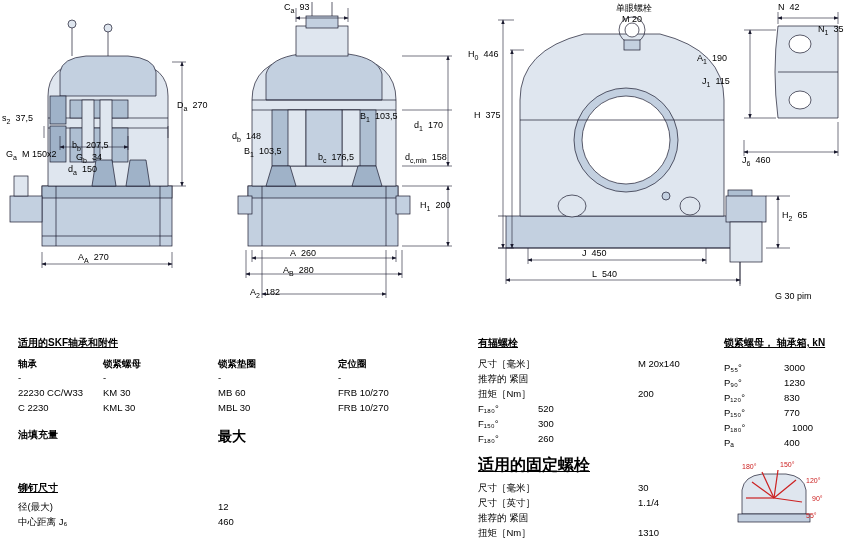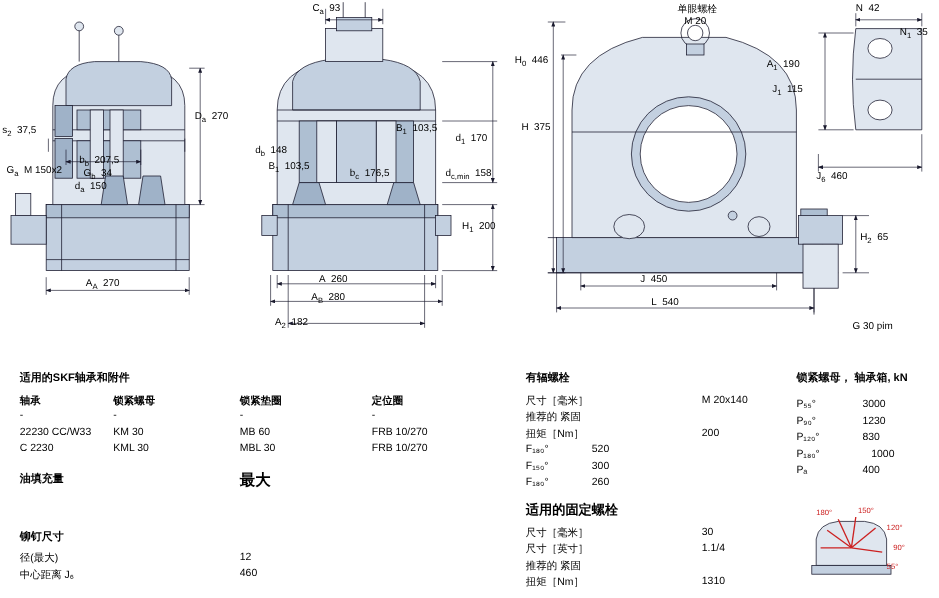--- a/index.html
+++ b/index.html
@@ -1,20 +1,20 @@
 <!DOCTYPE html>
 <html><head>
 <meta charset="utf-8">
 <style>
   html,body{margin:0;padding:0;}
   body{width:854px;height:544px;background:#ffffff;font-family:"Liberation Sans",sans-serif;color:#000;overflow:hidden;position:relative;}
   .root{position:relative;width:854px;height:544px;}
   .dim{position:absolute;font-size:9px;color:#000;white-space:nowrap;}
   svg{position:absolute;left:0;top:0;}
-  .tbl{position:absolute;font-size:9.5px;}
+  .tbl{position:absolute;font-size:9.5px;text-decoration:underline;}
   .bold{font-weight:bold;}
   .sub{font-size:7px;vertical-align:sub;}
 </style>
 </head>
 <body>
 
 <div class="root">
 
   <svg width="854" height="544">
     <defs>
@@ -310,21 +310,21 @@
       <span style="position:absolute;left:0">F₁₅₀°</span>
       <span style="position:absolute;left:60px">300</span>
     </div>
     <div style="position:relative;height:15px">
       <span style="position:absolute;left:0">F₁₈₀°</span>
       <span style="position:absolute;left:60px">260</span>
     </div>
   </div>
 
   <div class="tbl" style="left:478px;top:455px;width:250px">
-    <div class="bold" style="font-size:12px">适用的固定螺栓</div>
+    <div class="bold" style="font-size:16px">适用的固定螺栓</div>
     <div style="position:relative;height:15px;margin-top:6px">
       <span style="position:absolute;left:0">尺寸［毫米］</span>
       <span style="position:absolute;left:160px">30</span>
     </div>
     <div style="position:relative;height:15px">
       <span style="position:absolute;left:0">尺寸［英寸］</span>
       <span style="position:absolute;left:160px">1.1/4</span>
     </div>
     <div style="position:relative;height:15px">
       <span style="position:absolute;left:0">推荐的 紧固</span>
@@ -344,20 +344,24 @@
     </div>
     <div style="position:relative;height:15px">
       <span style="position:absolute;left:0">P₉₀°</span>
       <span style="position:absolute;left:60px">1230</span>
     </div>
     <div style="position:relative;height:15px">
       <span style="position:absolute;left:0">P₁₂₀°</span>
       <span style="position:absolute;left:60px">830</span>
     </div>
     <div style="position:relative;height:15px">
+      <span style="position:absolute;left:0">P₁₅₀°</span>
+      <span style="position:absolute;left:60px">770</span>
+    </div>
+    <div style="position:relative;height:15px">
       <span style="position:absolute;left:0">P₁₈₀°</span>
       <span style="position:absolute;left:68px">1000</span>
     </div>
     <div style="position:relative;height:15px">
       <span style="position:absolute;left:0">Pₐ</span>
       <span style="position:absolute;left:60px">400</span>
     </div>
   </div>
 
   <div class="dim" style="left:742px;top:463px;color:#cc2020;font-size:7px">180°</div>

